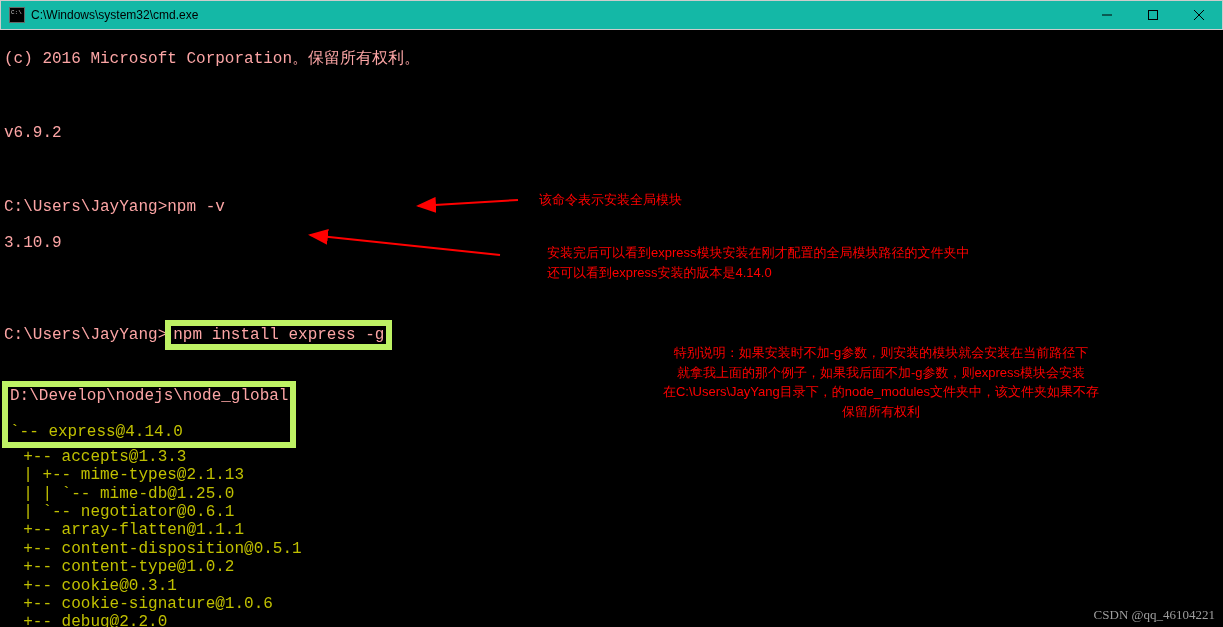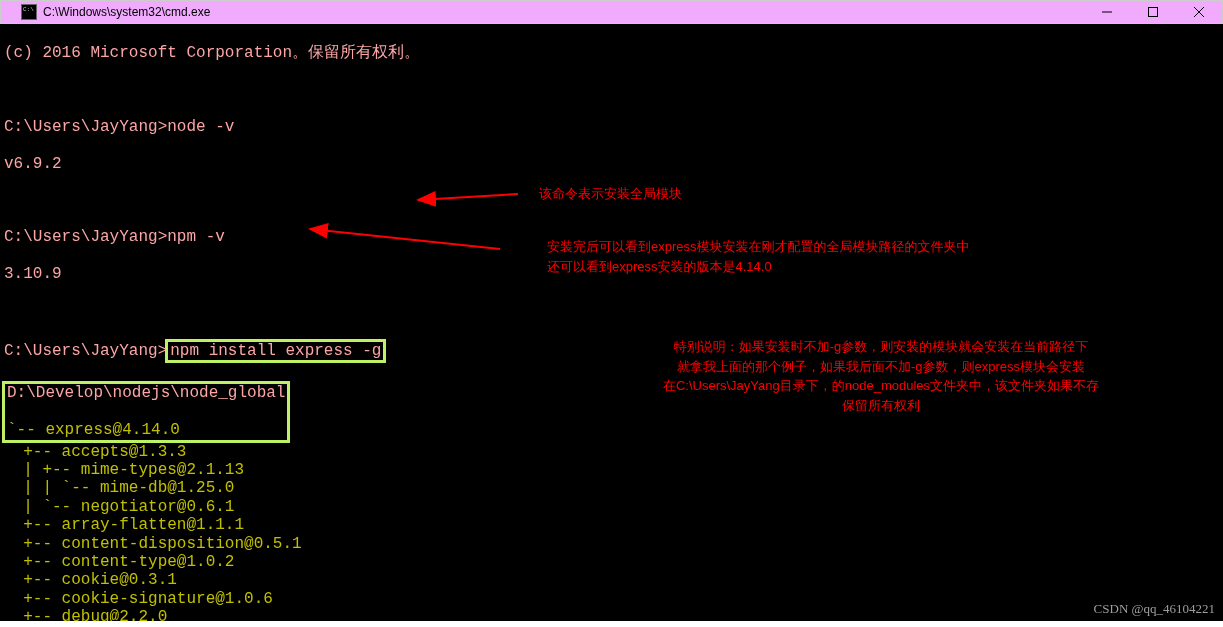--- a/index.html
+++ b/index.html
@@ -6,26 +6,26 @@
     body {
       font-family: Consolas, "Courier New", monospace;
       font-size: 14px;
       background: #fff;
       width: 1223px;
       height: 627px;
       overflow: hidden;
       position: relative;
     }
     .titlebar {
-      height: 24px;
-      background: #f0abfc;
+      height: 30px;
+      background: #14b8a6;
       border: 1px solid #ccc;
       display: flex;
       align-items: center;
-      padding-left: 20px;
+      padding-left: 8px;
       position: relative;
     }
     .titlebar-icon {
       width: 16px;
       height: 16px;
       margin-right: 6px;
       background: #000;
       display: inline-block;
       border: 1px solid #666;
       position: relative;
@@ -69,24 +69,25 @@
       font-size: 16px;
       line-height: 1.15;
       white-space: pre;
       position: relative;
       overflow: hidden;
     }
     .t-white { color: #fca5a5; }
     .t-yellow { color: #c0c000; }
     .line { display: block; }
     .red-box {
-      border: 3px solid #bef264;
+      border: 6px solid #bef264;
       display: inline-block;
       padding: 0 2px;
       margin-left: -2px;
+      margin-top: 12px;
     }
     .annotation {
       position: absolute;
       color: #ff0000;
       font-family: "Microsoft YaHei", SimSun, sans-serif;
       font-size: 13px;
       line-height: 1.5;
       white-space: normal;
     }
     .arrow {
@@ -123,21 +124,20 @@
           <line x1="0" y1="0" x2="10" y2="10" stroke="#000" stroke-width="1"></line>
           <line x1="10" y1="0" x2="0" y2="10" stroke="#000" stroke-width="1"></line>
         </svg>
     </div>
   </div>
 </div>
 
 <div class="terminal">
 <span class="line t-white">(c) 2016 Microsoft Corporation。保留所有权利。</span>
 <span class="line"> </span>
-<span class="line"><span class="t-white">C:\Users\JayYang&gt;</span><span class="t-white">node -v</span></span>
 <span class="line t-white">v6.9.2</span>
 <span class="line"> </span>
 <span class="line"><span class="t-white">C:\Users\JayYang&gt;</span><span class="t-white">npm -v</span></span>
 <span class="line t-white">3.10.9</span>
 <span class="line"> </span>
 <span class="line"><span class="t-white">C:\Users\JayYang&gt;</span><span class="red-box"><span class="t-white">npm install express -g</span></span></span>
 <span class="red-box" style="display:inline-block"><span class="line t-white">D:\Develop\nodejs\node_global</span>
 <span class="line t-yellow">`-- express@4.14.0</span></span>
 <div id="tree-container"><span class="line t-yellow">  +-- accepts@1.3.3</span><span class="line t-yellow">  | +-- mime-types@2.1.13</span><span class="line t-yellow">  | | `-- mime-db@1.25.0</span><span class="line t-yellow">  | `-- negotiator@0.6.1</span><span class="line t-yellow">  +-- array-flatten@1.1.1</span><span class="line t-yellow">  +-- content-disposition@0.5.1</span><span class="line t-yellow">  +-- content-type@1.0.2</span><span class="line t-yellow">  +-- cookie@0.3.1</span><span class="line t-yellow">  +-- cookie-signature@1.0.6</span><span class="line t-yellow">  +-- debug@2.2.0</span><span class="line t-yellow">  | `-- ms@0.7.1</span></div>
 

